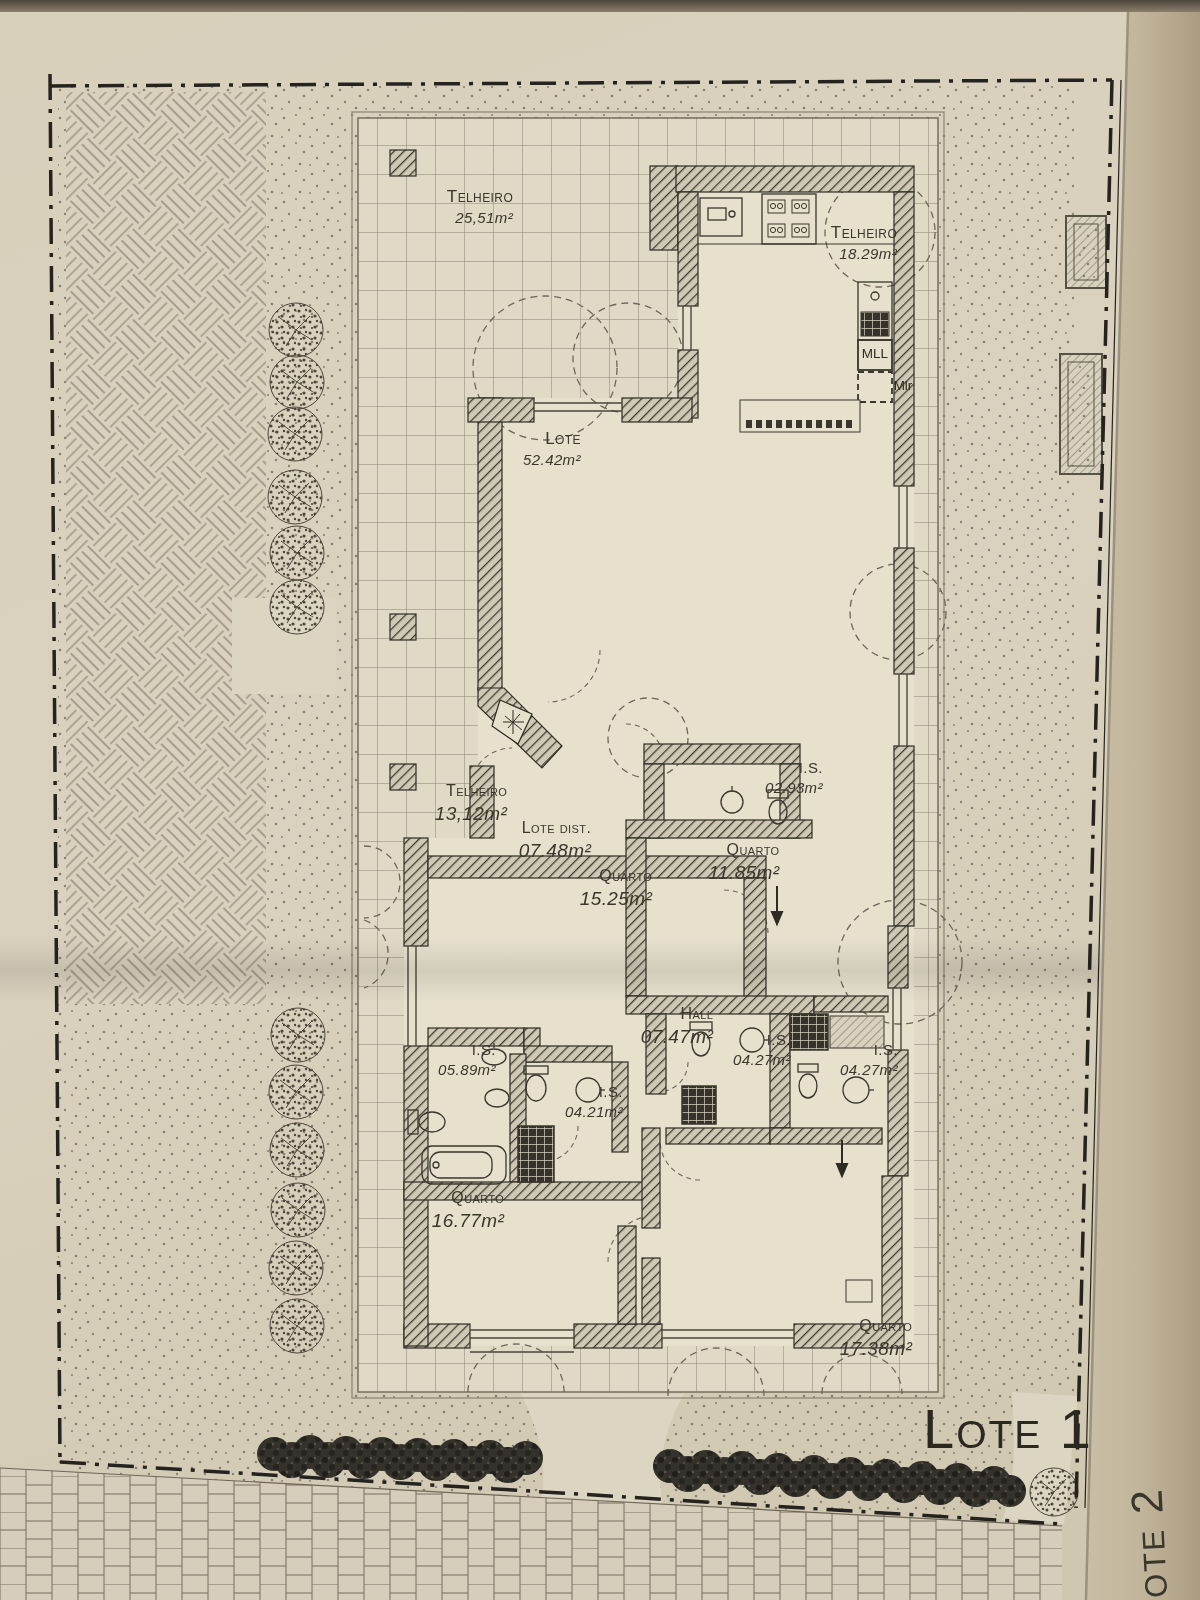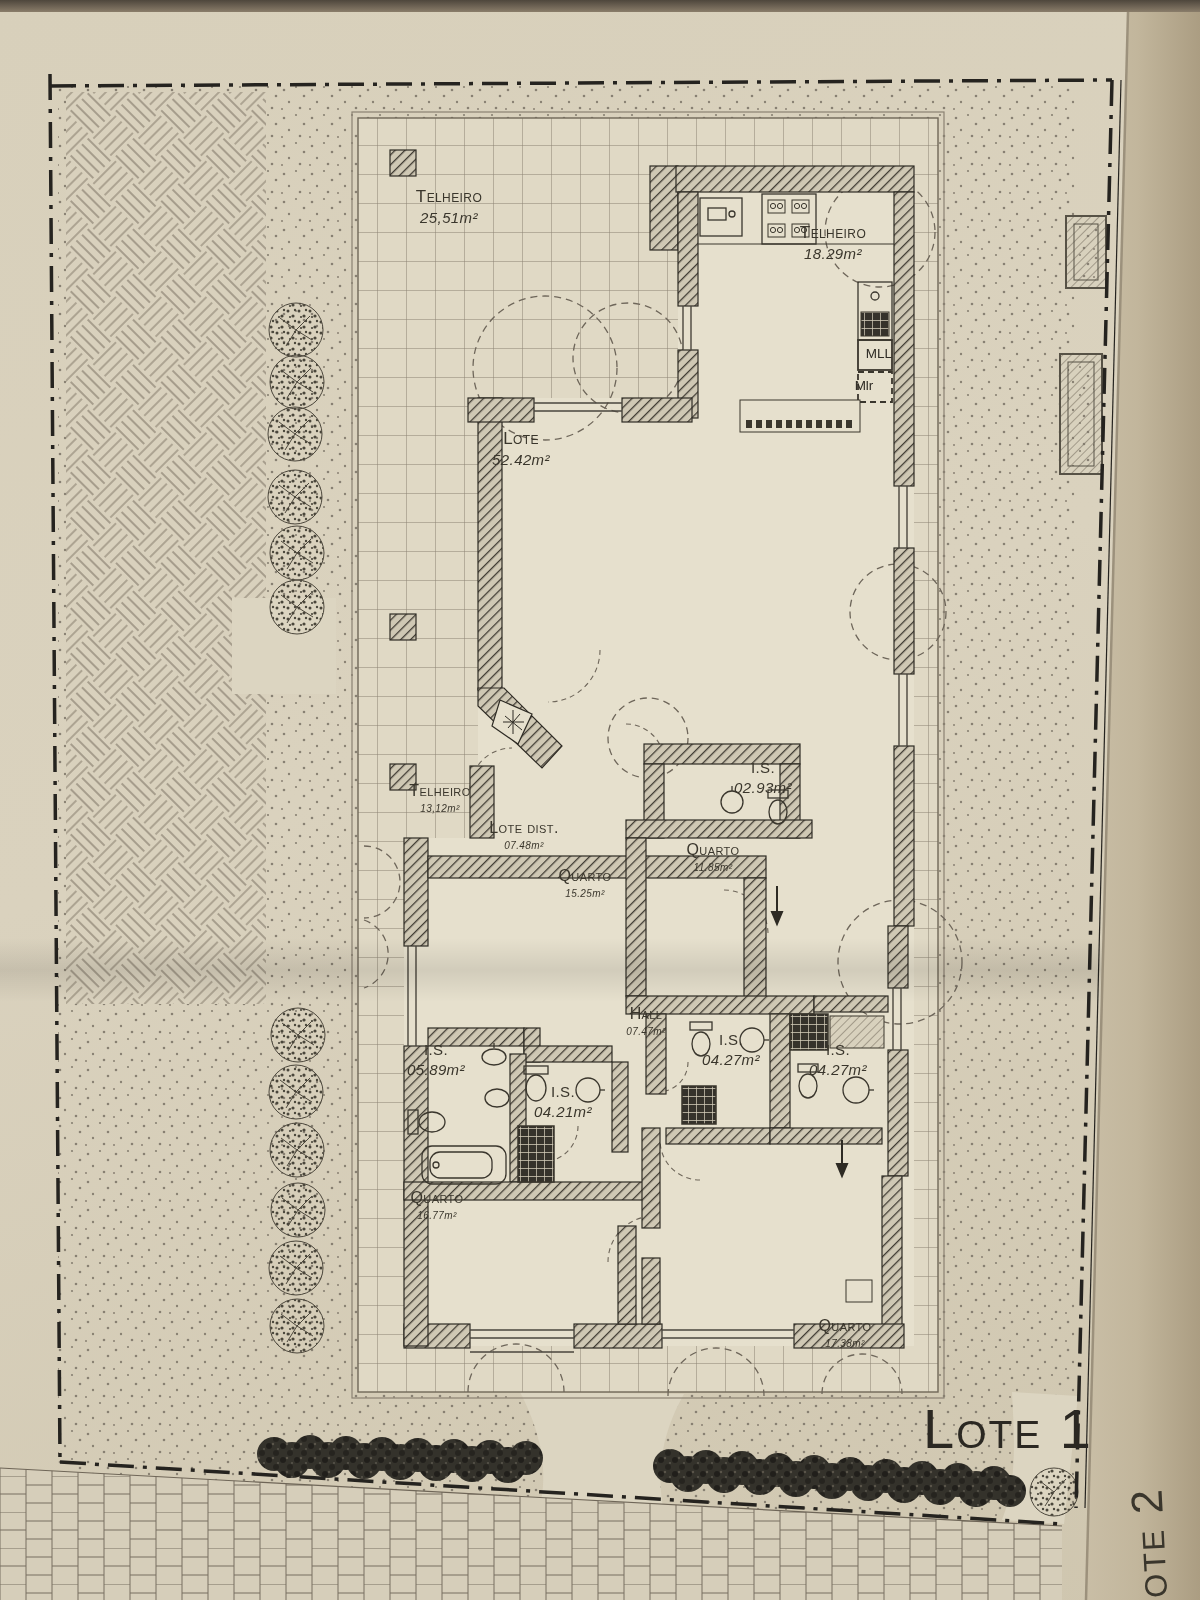--- a/index.html
+++ b/index.html
@@ -3,27 +3,27 @@
 <meta charset="utf-8">
 <style>
   html,body{margin:0;padding:0;background:#5d5347;}
   #stage{position:relative;width:1200px;height:1600px;overflow:hidden;
          background:linear-gradient(160deg,#d8d0bb 0%,#dad2be 45%,#cfc6af 100%);
          font-family:"Liberation Sans",sans-serif;}
   #topstrip{position:absolute;left:0;top:0;width:1200px;height:12px;
             background:linear-gradient(#4e463c,#8a7d6a);}
   svg{position:absolute;left:0;top:0;}
   #labels{position:absolute;left:0;top:0;width:1200px;height:1600px;pointer-events:none;}
-  .rlabel{position:absolute;transform:translateX(-50%);text-align:center;
-          color:#3a362c;font-variant-caps:small-caps;letter-spacing:.4px;line-height:1.3;}
+  .rlabel{position:absolute;transform:translateX(-50%);text-align:right;
+          color:#3a362c;font-variant-caps:small-caps;letter-spacing:.4px;line-height:1.3;margin-left:31px;}
   .rlabel .nm{display:block;font-size:17px;}
   .rlabel .ar{display:block;font-size:15px;font-variant-caps:normal;font-style:italic;}
-  .rlabel.md .nm{font-size:16px}.rlabel.md .ar{font-size:10px}
+  .rlabel.md .nm{font-size:16px}.rlabel.md .ar{font-size:19px}
   .rlabel.sm .nm{font-size:15px}.rlabel.sm .ar{font-size:15px}
-  .app{position:absolute;transform:translateX(-50%);font-size:13.5px;color:#2f2c25;padding-left:8px;}
+  .app{position:absolute;transform:translateX(-50%);font-size:13.5px;color:#2f2c25;}
   .lote1{position:absolute;transform:translateX(-50%);font-size:56px;color:#2b2822;
          font-variant-caps:small-caps;letter-spacing:2px;}
   .lote2{position:absolute;transform:translate(-50%,-50%) rotate(-93deg);font-size:44px;
          color:#3a362c;font-variant-caps:small-caps;letter-spacing:2px;white-space:nowrap;}
 </style>
 </head>
 <body>
 
 <div id="stage">
 <div id="topstrip"></div>
@@ -479,18 +479,18 @@
   <div class="rlabel md" style="left:437px;top:1188px">
     <span class="nm">Quarto</span>
     <span class="ar">16.77m²</span>
   </div>
   <div class="rlabel md" style="left:845px;top:1316px">
     <span class="nm">Quarto</span>
     <span class="ar">17.38m²</span>
   </div>
 
   <div class="app" style="left:875px;top:346px">MLL</div>
-  <div class="app" style="left:860px;top:378px">Mlr</div>
+  <div class="app" style="left:903px;top:378px">Mlr</div>
 
   <div class="lote1" style="left:1008px;top:1396px">Lote 1</div>
   <div class="lote2" style="left:1150px;top:1556px">Lote 2</div>
 </div>
 </div>
 
 </body></html>

